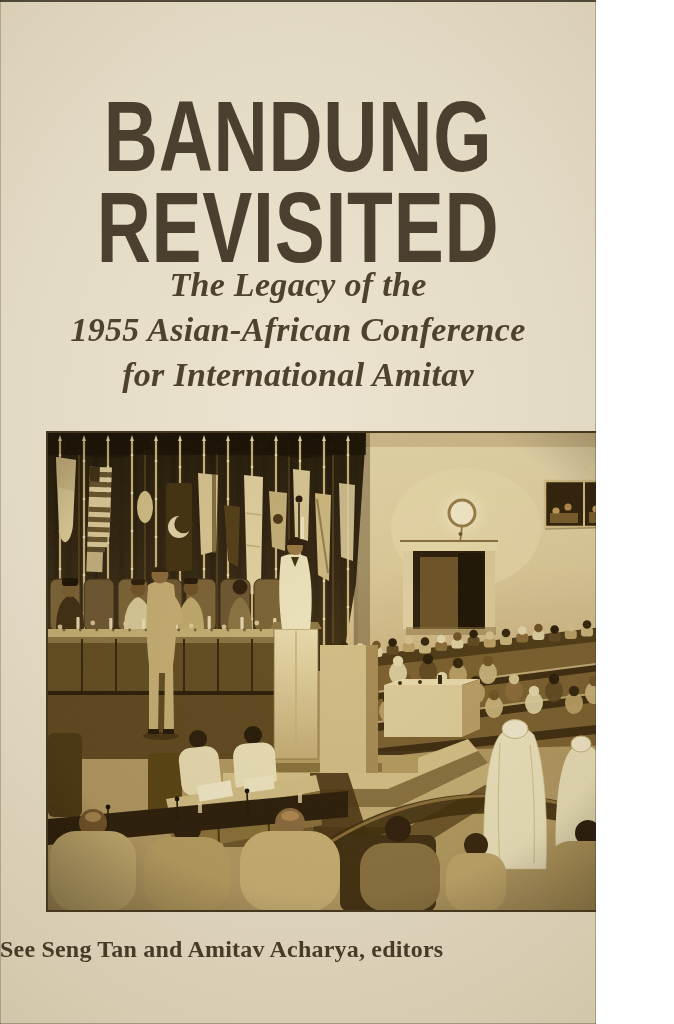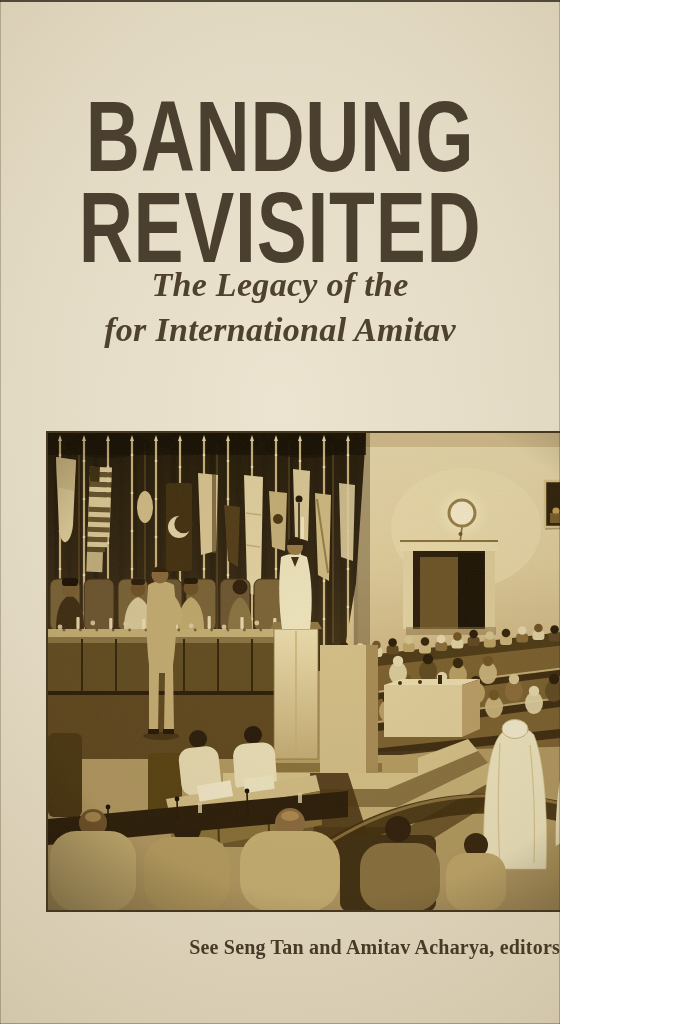--- a/index.html
+++ b/index.html
@@ -1,58 +1,59 @@
 <!DOCTYPE html>
 <html><head>
 <meta charset="utf-8">
 <style>
   html,body{margin:0;padding:0;}
   .cover{
     position:relative;width:560px;height:1024px;overflow:hidden;
     background:radial-gradient(ellipse 125% 95% at 50% 40%,
       #ece4d0 0%, #e3dac4 38%, #d5c9ad 70%, #c4b496 100%);
-    color:#4b4030;font-family:"Liberation Serif",serif;
+    color:#4b4030;font-family:"Liberation Serif",serif;padding-left:36px;
   }
   .cover::before{content:"";position:absolute;inset:0;z-index:6;pointer-events:none;
     box-shadow:inset 0 2px 0 rgba(45,38,24,.8), inset 0 -1px 0 rgba(45,38,24,.30),
                inset 1px 0 0 rgba(45,38,24,.25), inset -1px 0 0 rgba(45,38,24,.25);}
   .title{
     position:absolute;top:24px;left:0;right:0;text-align:center;
     font-family:"Liberation Sans",sans-serif;font-weight:bold;
     font-size:100px;line-height:91px;color:#4b4030;
   }
   .title .tline{display:block;transform:scaleX(.75);transform-origin:50% 50%;letter-spacing:1px;}
   .subtitle{
     position:absolute;top:262px;left:0;right:0;text-align:center;
     font-style:italic;font-weight:bold;font-size:34px;line-height:45px;
     letter-spacing:.3px;color:#4e422f;
   }
   .subtitle .sline{display:block;text-align:center;}
   .editors{
-    position:absolute;top:936px;left:0;right:0;text-align:right;
-    font-weight:bold;font-size:20px;letter-spacing:.2px;color:#473b28;
+    position:absolute;top:936px;left:0;right:0;text-align:left;
+    font-weight:bold;font-size:24px;letter-spacing:.2px;color:#473b28;
   }
   .photo{
     position:absolute;left:46px;top:431px;width:576px;height:481px;
     border:2px solid #46371f;box-sizing:border-box;background:#b49a64;
   }
   .photo svg{display:block;width:100%;height:100%;}
 </style>
 </head>
 <body>
 
 <div class="cover">
 
   <h1 class="title">
     <span class="tline">BANDUNG</span>
     <span class="tline">REVISITED</span>
   </h1>
 
   <div class="subtitle">
     <span class="sline">The Legacy of the</span>
+    <span class="sline">1955 Asian-African Conference</span>
     <span class="sline">for International Amitav</span>
   </div>
 
   <div class="photo">
     <svg id="coverphoto" viewBox="0 0 572 477" preserveAspectRatio="none" role="img" aria-label="Sepia-toned photograph of the 1955 Asian-African Conference plenary hall in Bandung: rows of delegation flags behind the head table, a speaker at the white rostrum, a bright wall with a lamp and doorway, and delegates seated at curved tables.">
       <defs>
         <linearGradient id="wallg" x1="0" y1="0" x2="0" y2="1">
           <stop offset="0" stop-color="#f0e2b6"></stop>
             <stop offset=".55" stop-color="#e4d2a2"></stop>
             <stop offset="1" stop-color="#cdb482"></stop>

